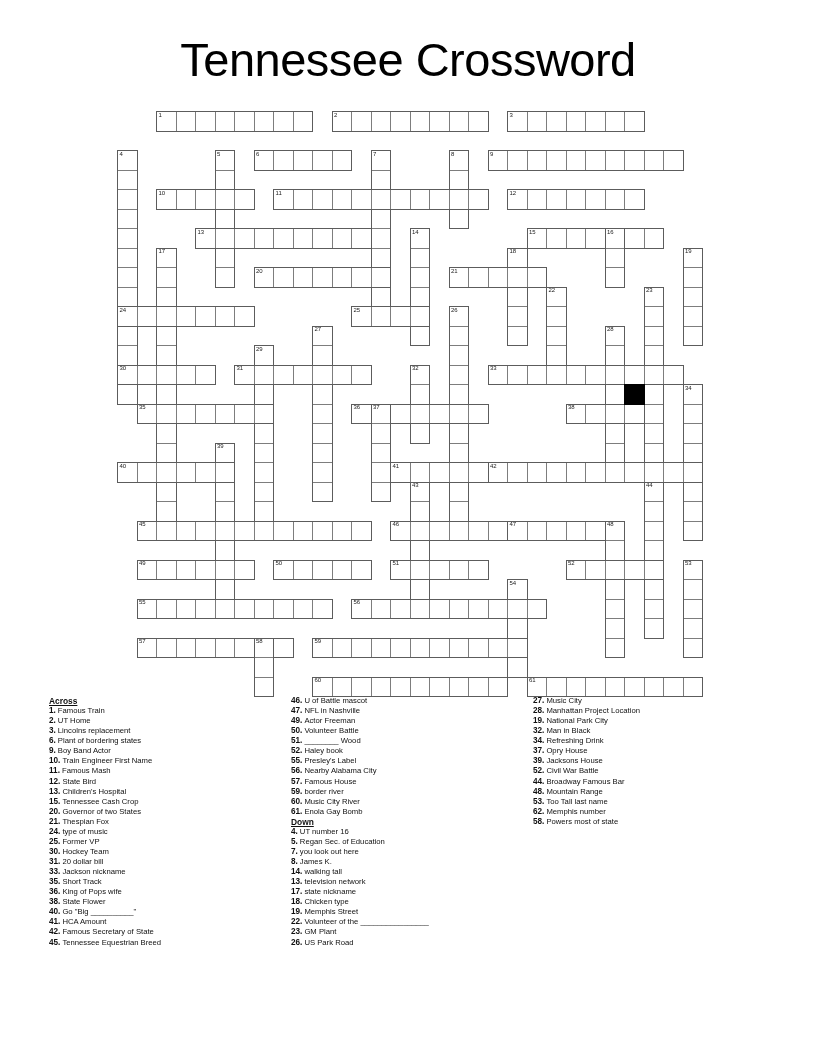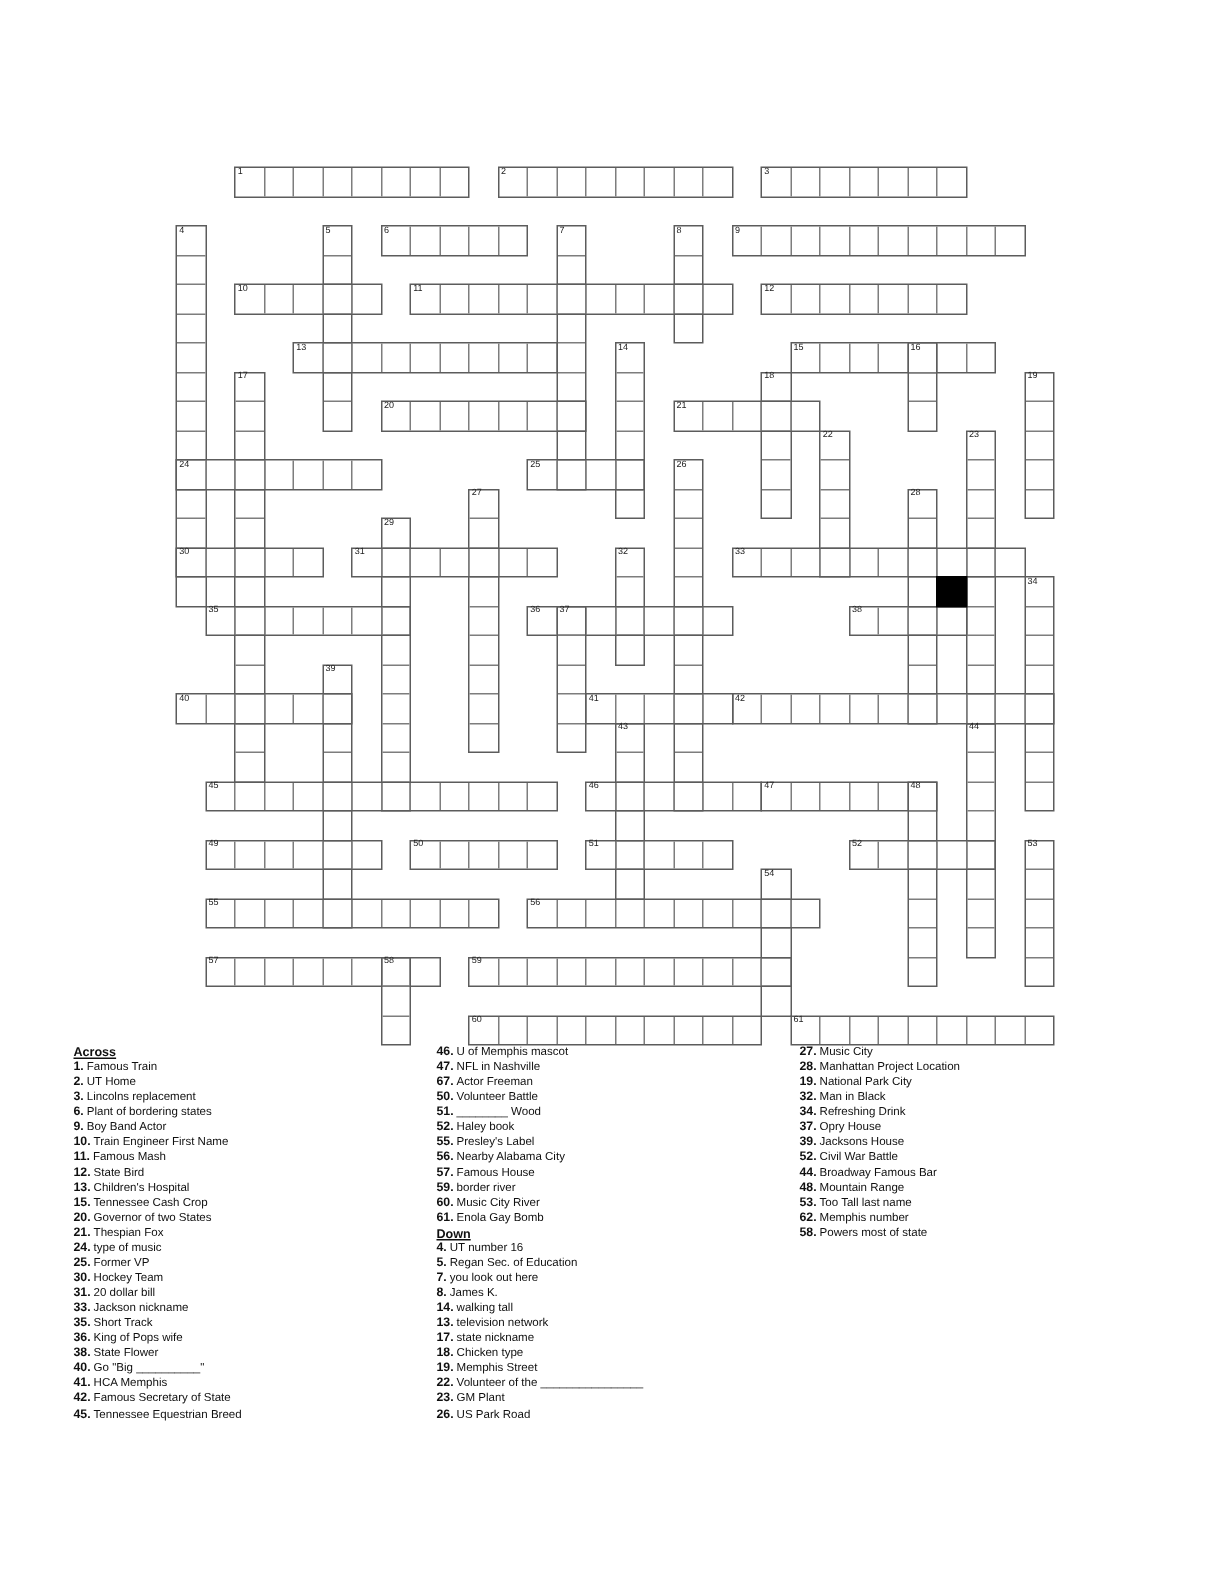--- a/index.html
+++ b/index.html
@@ -22,20 +22,21 @@
   .clue{font-size:7.7px;line-height:10.06px;color:#101010;white-space:nowrap;}
   .clue .clue-num{font-weight:bold;font-size:8.2px;}
   .clue .clue-text{margin-left:2px;}
   .clue-header{font-size:8.4px;font-weight:bold;text-decoration:underline;
                line-height:10.06px;color:#101010;}
 </style>
 </head>
 <body>
 
 <div class="page">
+  <h1 class="title">Tennessee Crossword</h1>
   <div id="grid">
       <div class="word" style="left: 156px; top: 111px; width: 157px; height: 20.5px;">
         <div class="cell" style="left: 0px; top: 0px;"></div>
         <div class="cell" style="left: 19.5px; top: 0px;"></div>
         <div class="sep v" style="left: 18.5px;"></div>
         <div class="cell" style="left: 39px; top: 0px;"></div>
         <div class="sep v" style="left: 38px;"></div>
         <div class="cell" style="left: 58.5px; top: 0px;"></div>
         <div class="sep v" style="left: 57.5px;"></div>
         <div class="cell" style="left: 78px; top: 0px;"></div>
@@ -1060,28 +1061,28 @@
       <div class="clue"><span class="clue-num">21.</span><span class="clue-text">Thespian Fox</span></div>
       <div class="clue"><span class="clue-num">24.</span><span class="clue-text">type of music</span></div>
       <div class="clue"><span class="clue-num">25.</span><span class="clue-text">Former VP</span></div>
       <div class="clue"><span class="clue-num">30.</span><span class="clue-text">Hockey Team</span></div>
       <div class="clue"><span class="clue-num">31.</span><span class="clue-text">20 dollar bill</span></div>
       <div class="clue"><span class="clue-num">33.</span><span class="clue-text">Jackson nickname</span></div>
       <div class="clue"><span class="clue-num">35.</span><span class="clue-text">Short Track</span></div>
       <div class="clue"><span class="clue-num">36.</span><span class="clue-text">King of Pops wife</span></div>
       <div class="clue"><span class="clue-num">38.</span><span class="clue-text">State Flower</span></div>
       <div class="clue"><span class="clue-num">40.</span><span class="clue-text">Go "Big __________"</span></div>
-      <div class="clue"><span class="clue-num">41.</span><span class="clue-text">HCA Memphis</span></div>
+      <div class="clue"><span class="clue-num">41.</span><span class="clue-text">HCA Amount</span></div>
       <div class="clue"><span class="clue-num">42.</span><span class="clue-text">Famous Secretary of State</span></div>
       <div class="clue"><span class="clue-num">45.</span><span class="clue-text">Tennessee Equestrian Breed</span></div>
     </div>
   <div id="clue-col-2" class="clue-col" style="left: 291px;">
-      <div class="clue"><span class="clue-num">46.</span><span class="clue-text">U of Memphis mascot</span></div>
+      <div class="clue"><span class="clue-num">46.</span><span class="clue-text">U of Battle mascot</span></div>
       <div class="clue"><span class="clue-num">47.</span><span class="clue-text">NFL in Nashville</span></div>
-      <div class="clue"><span class="clue-num">67.</span><span class="clue-text">Actor Freeman</span></div>
+      <div class="clue"><span class="clue-num">49.</span><span class="clue-text">Actor Freeman</span></div>
       <div class="clue"><span class="clue-num">50.</span><span class="clue-text">Volunteer Battle</span></div>
       <div class="clue"><span class="clue-num">51.</span><span class="clue-text">________ Wood</span></div>
       <div class="clue"><span class="clue-num">52.</span><span class="clue-text">Haley book</span></div>
       <div class="clue"><span class="clue-num">55.</span><span class="clue-text">Presley's Label</span></div>
       <div class="clue"><span class="clue-num">56.</span><span class="clue-text">Nearby Alabama City</span></div>
       <div class="clue"><span class="clue-num">57.</span><span class="clue-text">Famous House</span></div>
       <div class="clue"><span class="clue-num">59.</span><span class="clue-text">border river</span></div>
       <div class="clue"><span class="clue-num">60.</span><span class="clue-text">Music City River</span></div>
       <div class="clue"><span class="clue-num">61.</span><span class="clue-text">Enola Gay Bomb</span></div>
       <div class="clue-header">Down</div>

